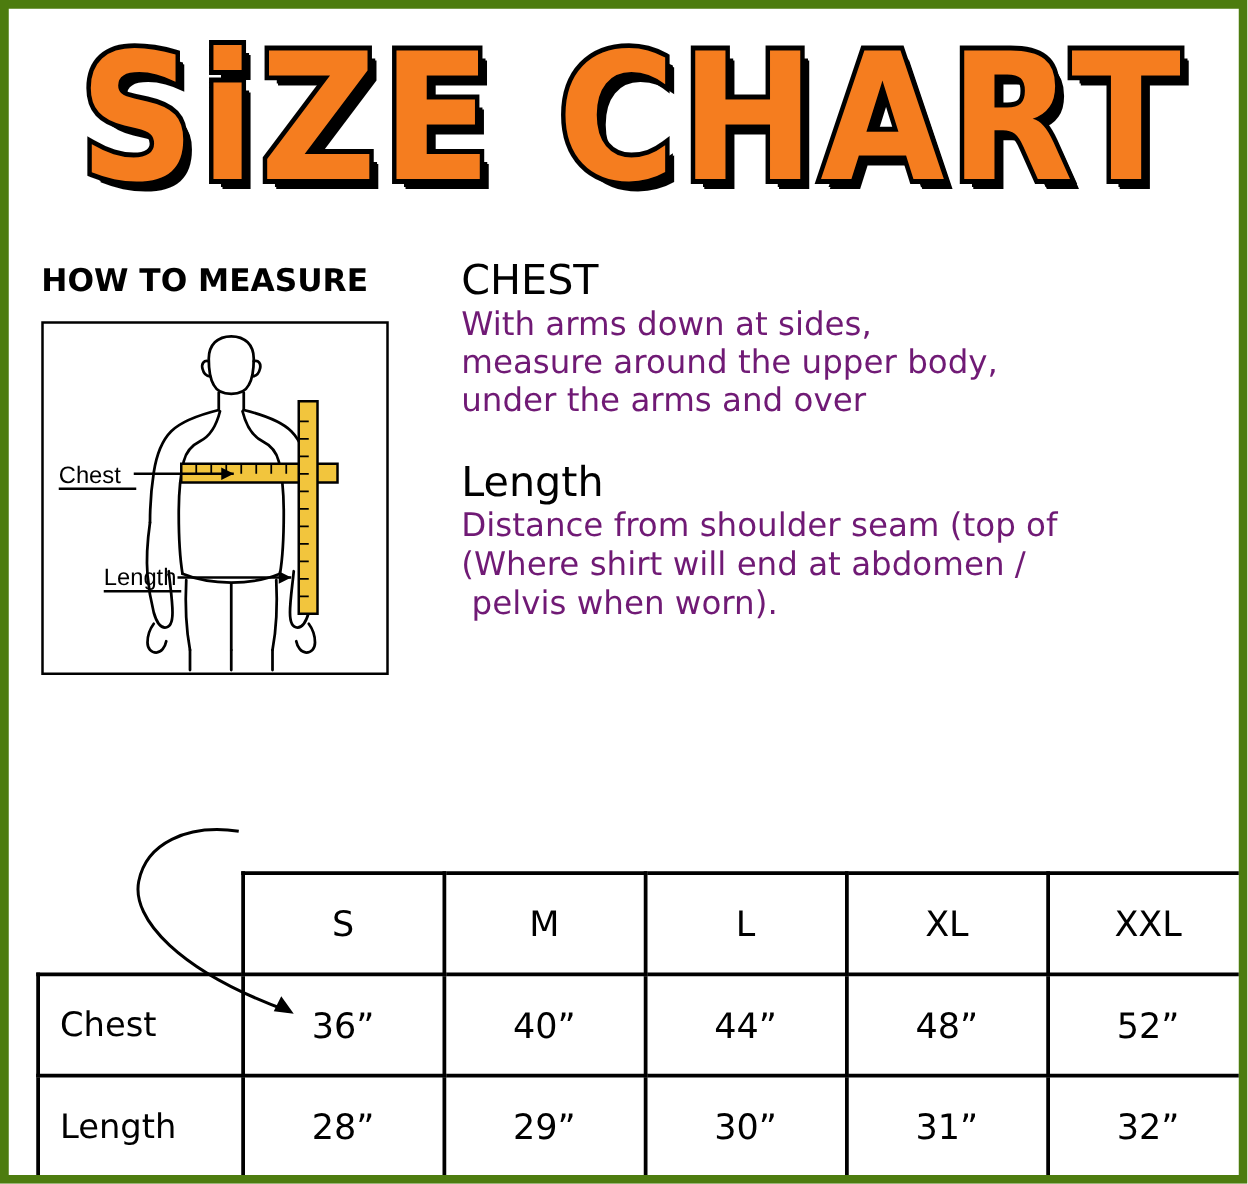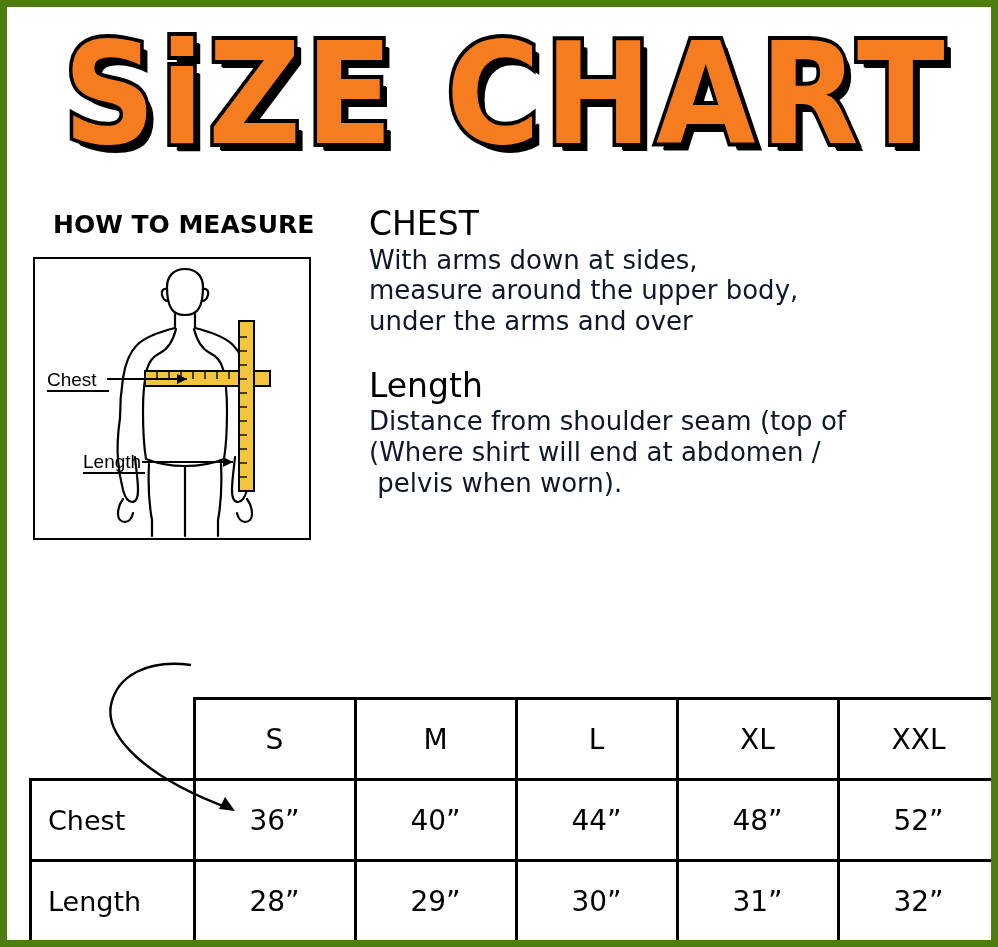--- a/index.html
+++ b/index.html
@@ -50,21 +50,20 @@
   
   .howto-label {
     position: absolute;
     left: 26px;
     top: 203px;
     font-family: "DejaVu Sans", sans-serif;
     font-weight: bold;
     font-size: 25px;
     color: #000;
     letter-spacing: 0px;
-    margin-left: 20px;
   }
   .figure-box {
     position: absolute;
     left: 26px;
     top: 250px;
     width: 278px;
     height: 283px;
     border: 2px solid #000;
     background: #fff;
     box-sizing: border-box;
@@ -87,21 +86,21 @@
     font-family: "DejaVu Sans", sans-serif;
     font-size: 33px;
     color: #000;
     line-height: 1.14;
     margin: 0 0 2px 0;
     font-weight: 400;
   }
   .body-txt {
     font-family: "DejaVu Sans", sans-serif;
     font-size: 26px;
-    color: #0f172a;
+    color: #701a75;
     line-height: 1.18;
     margin: 0;
   }
   .body-txt div { white-space: pre; }
   .gap { height: 30px; }
 
   
   .note {
     position: absolute;
     left: 184px;

